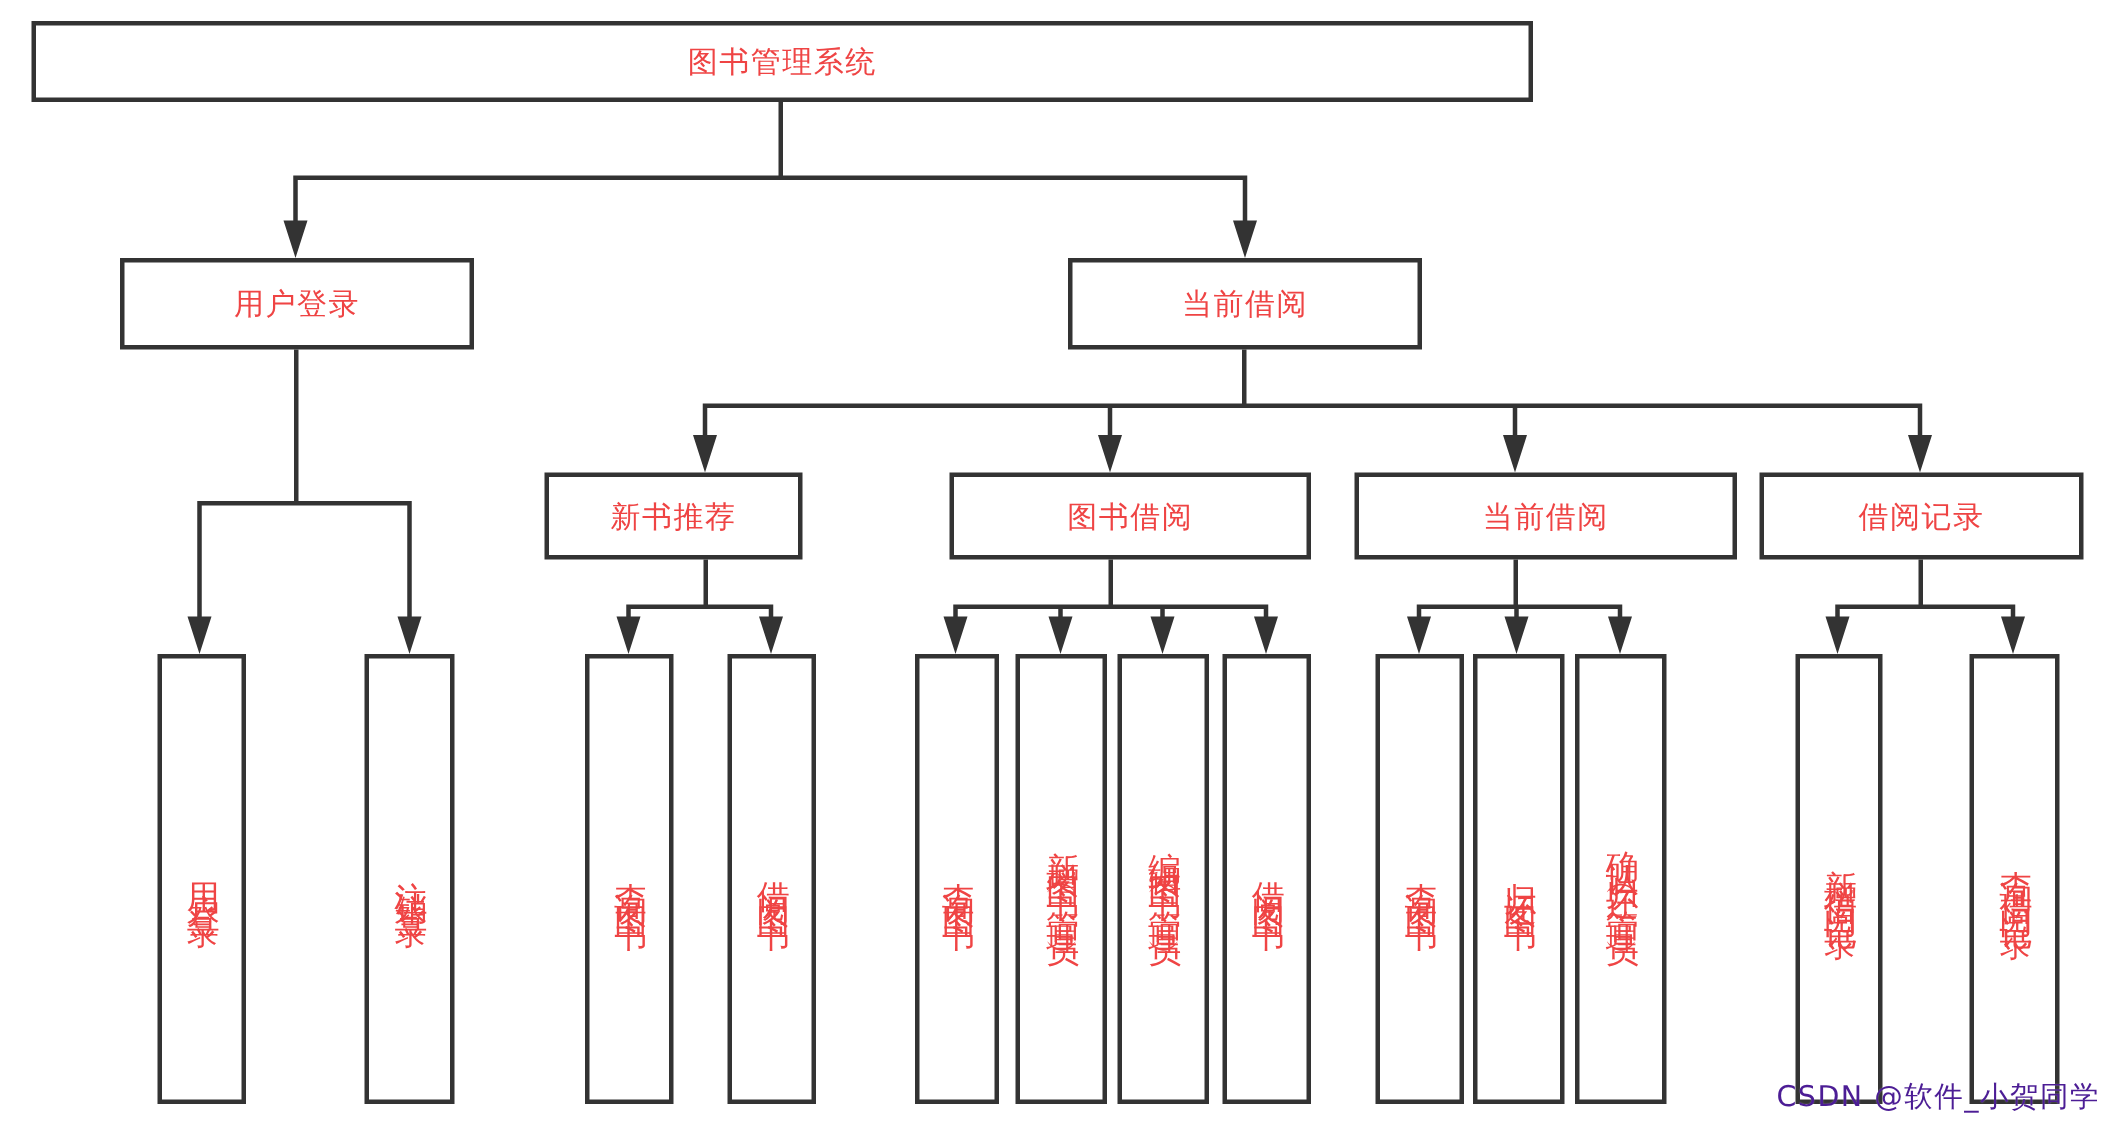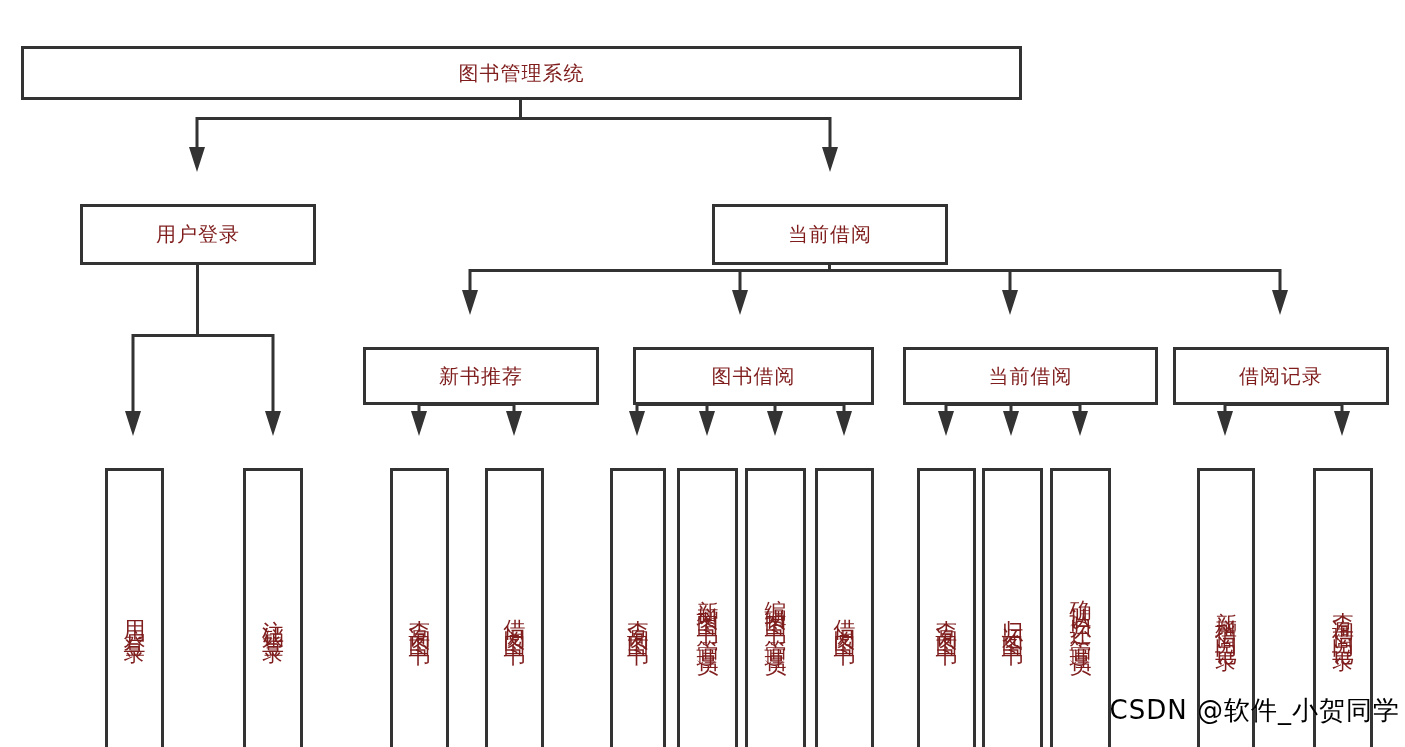--- a/index.html
+++ b/index.html
@@ -6,32 +6,32 @@
   body{
     width:1405px;height:747px;background:#ffffff;
     font-family:"DejaVu Sans","Liberation Sans",sans-serif;
     color:#262626;overflow:hidden;
   }
   .diagram{position:relative;width:1405px;height:747px;background:#ffffff;}
   .connectors{position:absolute;left:0;top:0;z-index:1;}
   .box{
     position:absolute;box-sizing:border-box;border:3px solid #333333;
     background:#ffffff;display:flex;align-items:center;justify-content:center;
-    z-index:2;color:#7f1d1d;margin-top:32px;
+    z-index:2;color:#ef4444;
   }
   .hbox{font-size:20px;letter-spacing:1px;}
   .leaf{
     font-size:22px;
     writing-mode:vertical-rl;text-orientation:mixed;
     letter-spacing:8px;line-height:1.0;
     display:flex;align-items:center;justify-content:center;
   }
   .watermark{
-    position:absolute;right:5px;bottom:19px;z-index:5;
-    font-size:26px;color:#000000;letter-spacing:1px;
+    position:absolute;right:5px;bottom:3px;z-index:5;
+    font-size:19px;color:#4c1d95;letter-spacing:1px;
     text-shadow:0 0 1px rgba(255,255,255,.4);
   }
 </style>
 </head>
 <body>
 
 <div class="diagram">
 
   <svg class="connectors" width="1405" height="747" viewBox="0 0 1405 747">
     <path d="M520.5 68 V118.5
@@ -86,21 +86,21 @@
          M1072,411 h16 L1080,436 z
          M1217,411 h16 L1225,436 z
          M1334,411 h16 L1342,436 z"></path>
   </svg>
 
   <div class="box hbox" style="left:21px;top:14px;width:1001px;height:54px">图书管理系统</div>
 
   <div class="box hbox" style="left:80px;top:172px;width:236px;height:61px">用户登录</div>
   <div class="box hbox" style="left:712px;top:172px;width:236px;height:61px">当前借阅</div>
 
-  <div class="box hbox" style="left:363px;top:315px;width:236px;height:58px">新书推荐</div>
+  <div class="box hbox" style="left:363px;top:315px;width:172px;height:58px">新书推荐</div>
   <div class="box hbox" style="left:633px;top:315px;width:241px;height:58px">图书借阅</div>
   <div class="box hbox" style="left:903px;top:315px;width:255px;height:58px">当前借阅</div>
   <div class="box hbox" style="left:1173px;top:315px;width:216px;height:58px">借阅记录</div>
 
   <div class="box leaf" style="left:105px;top:436px;width:59px;height:300px">用户登录</div>
   <div class="box leaf" style="left:243px;top:436px;width:60px;height:300px">注销登录</div>
 
   <div class="box leaf" style="left:390px;top:436px;width:59px;height:300px">查询图书</div>
   <div class="box leaf" style="left:485px;top:436px;width:59px;height:300px">借阅图书</div>
 

